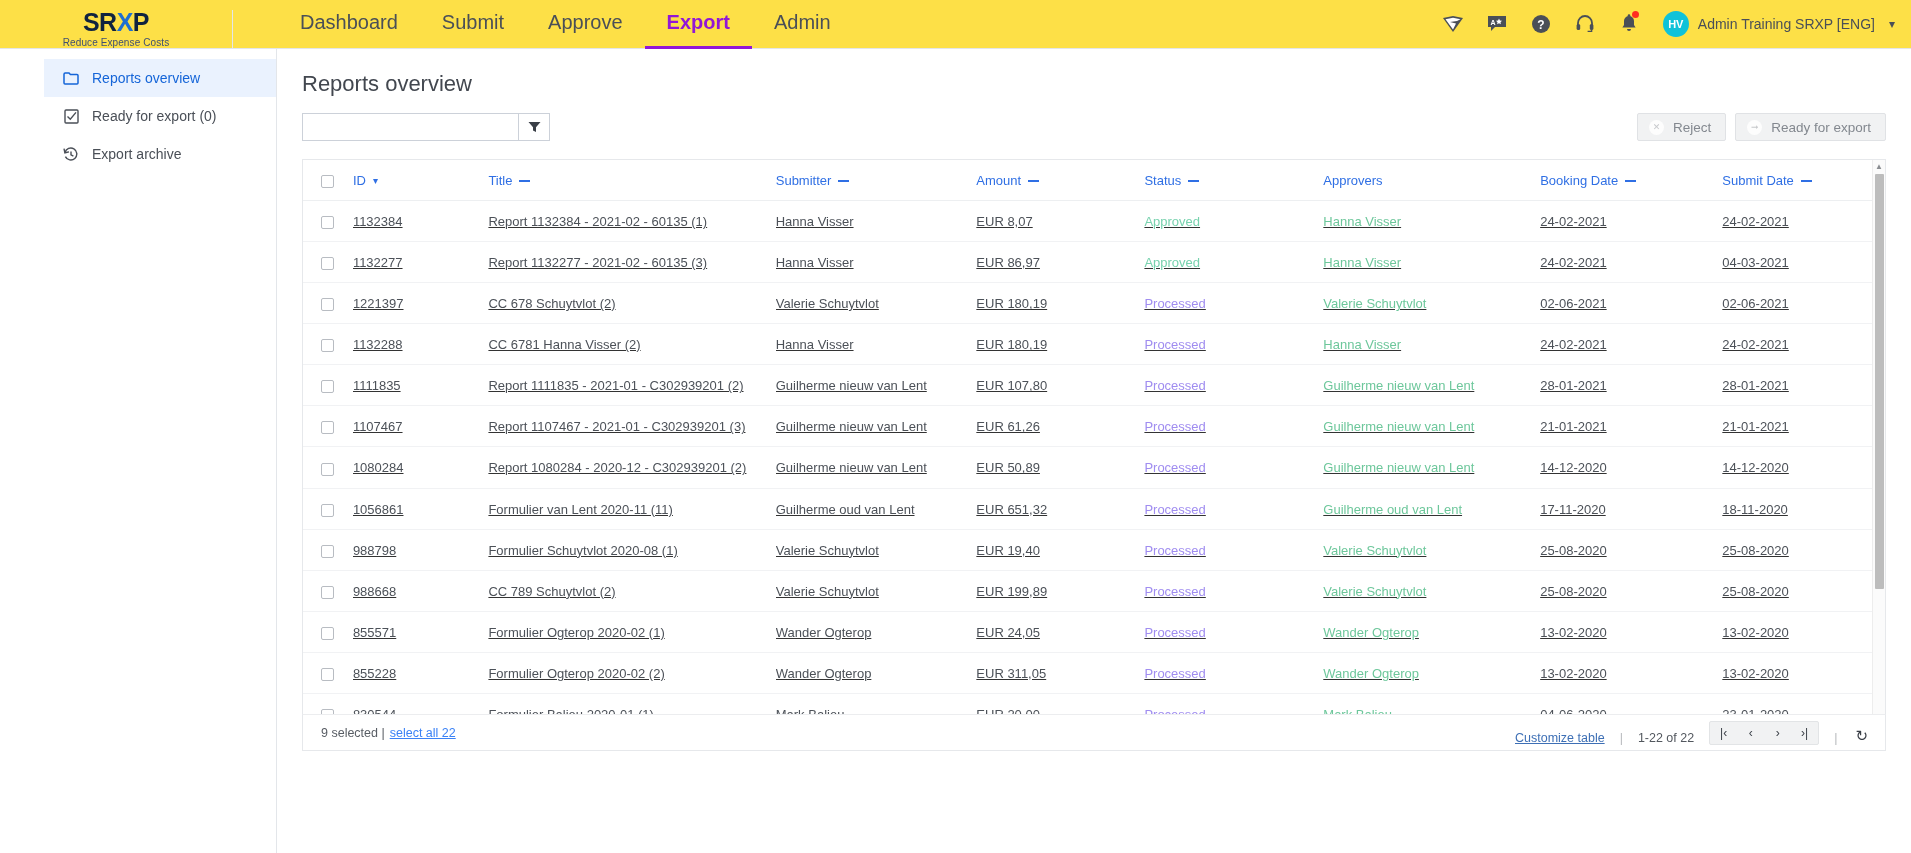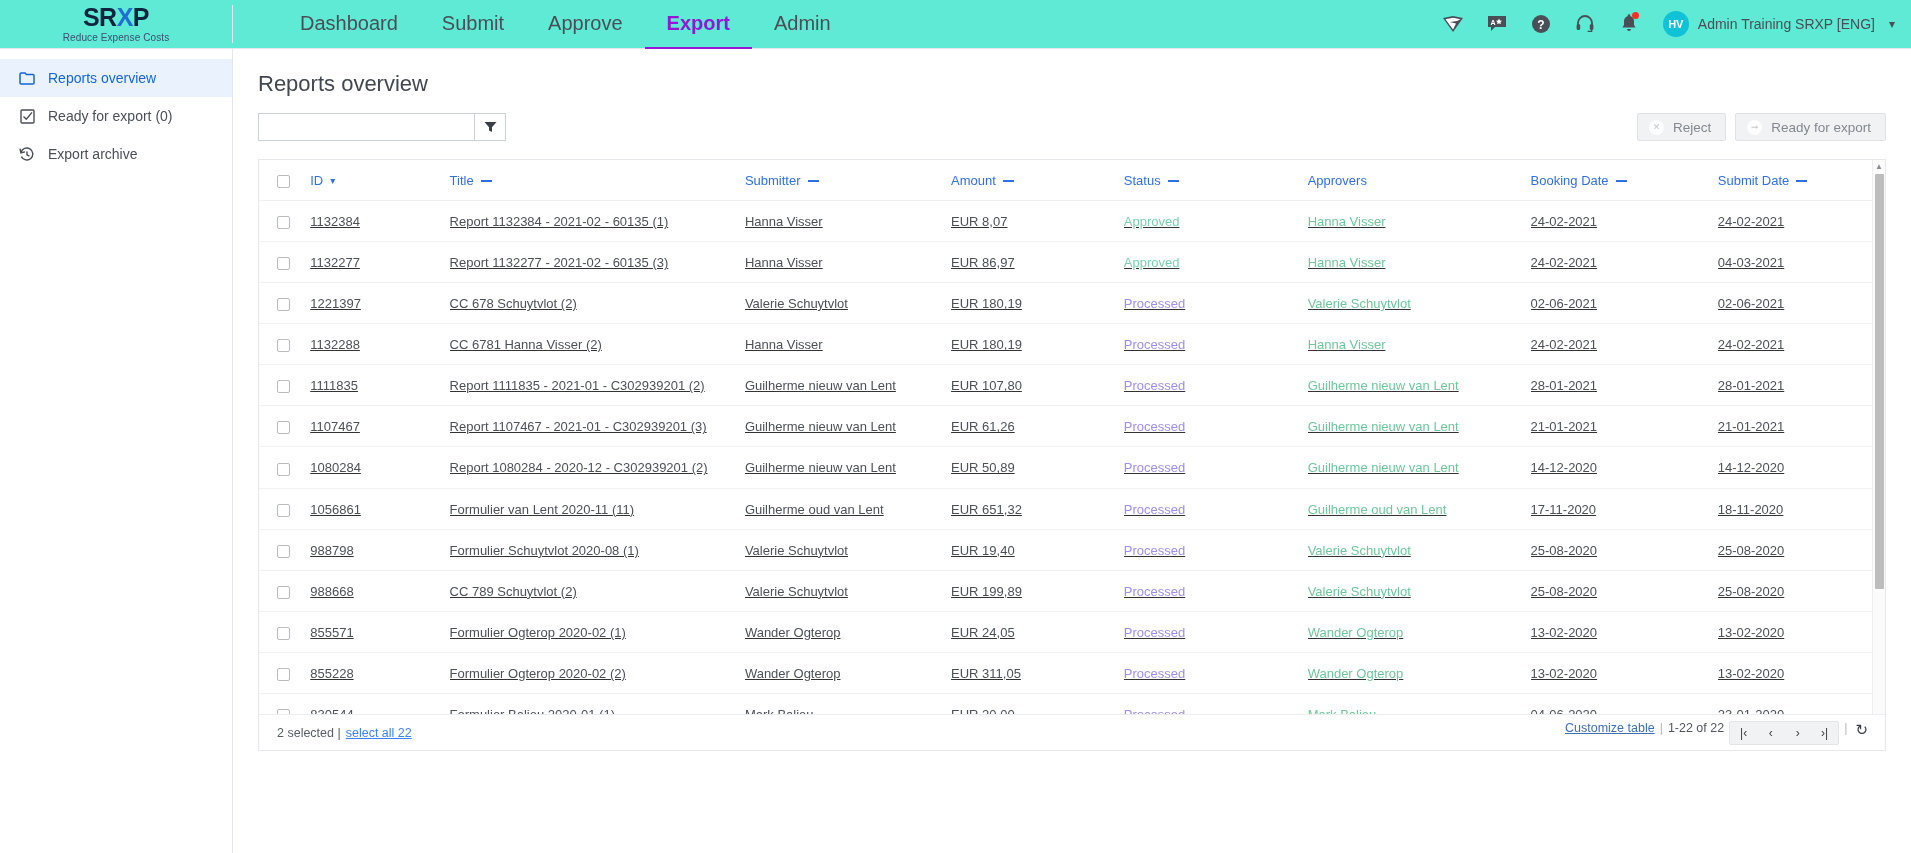--- a/index.html
+++ b/index.html
@@ -8,23 +8,23 @@
     font-family: "Liberation Sans", sans-serif;
     background: #ffffff;
     color: #333333;
     overflow: hidden;
   }
   .app { display: flex; flex-direction: column; width: 1911px; height: 853px; }
 
   
   .topbar {
     height: 49px; flex: 0 0 49px;
-    display: flex; align-items: center;
+    display: flex; align-items: flex-end;
     border-bottom: 1px solid #e3e6ea;
-    background: #5eead4;
+    background: #fde047;
   }
   .logo-cell {
     width: 233px; flex: 0 0 233px;
     display: flex; align-items: center; justify-content: center;
     border-right: 1px solid #e3e6ea;
     flex-direction: column;
   }
   .logo-main {
     font-size: 25px; font-weight: bold; letter-spacing: -0.5px;
     line-height: 1; color: #10233f;
@@ -57,21 +57,21 @@
   .avatar {
     width: 26px; height: 26px; border-radius: 50%;
     background: #0fc2d8; color: #fff;
     display: flex; align-items: center; justify-content: center;
     font-size: 11px; font-weight: bold; margin-left: 12px; margin-right: 9px;
   }
   .user-name { font-size: 14px; color: #4a4f57; }
   .caret { margin-left: 14px; color: #4a4f57; font-size: 12px; cursor: pointer; }
 
   
-  .body { display: flex; flex: 1 1 auto; min-height: 0; }
+  .body { display: flex; flex: 1 1 auto; min-height: 0; padding-left: 44px; }
 
   .sidebar {
     width: 233px; flex: 0 0 233px;
     border-right: 1px solid #e3e6ea;
     padding-top: 10px; background: #fff;
   }
   .side-item {
     display: flex; align-items: center; height: 38px;
     padding-left: 18px; gap: 12px;
     font-size: 14px; color: #4a4f57; cursor: pointer;
@@ -154,21 +154,21 @@
   .vs-arrow { font-size: 8px; color: #8a8d91; padding: 2px 0; }
   .vs-thumb { width: 9px; background: #bdbdbd; border-radius: 1px; height: 415px; margin-top: 1px; }
 
   
   .tbl-footer {
     margin: 0 25px; border: 1px solid #e6e8eb; border-top: 1px solid #ecedef;
     height: 37px; display: flex; align-items: center;
     padding: 0 14px 0 18px; background: #fff; font-size: 12.5px; color: #585d64;
   }
   .sel-link { color: #3b82f6; text-decoration: underline; cursor: pointer; }
-  .foot-right { margin-left: auto; display: flex; align-items: flex-start; gap: 5px; }
+  .foot-right { margin-left: auto; display: flex; align-items: flex-end; gap: 15px; }
   .cust-link { color: #3d6fb5; text-decoration: underline; cursor: pointer; font-size: 12.5px; }
   .sep { color: #b7babd; }
   .range { color: #52575e; }
   .pager {
     display: flex; align-items: center; background: #f1f2f3; border: 1px solid #e2e4e6;
     border-radius: 2px; height: 24px;
   }
   .pg-btn {
     width: 27px; height: 22px; display: flex; align-items: center; justify-content: center;
     font-size: 12px; color: #3a3f47; cursor: pointer;
@@ -497,21 +497,21 @@
               </tbody>
           </table>
         </div>
         <div class="vscroll">
           <div class="vs-arrow">▲</div>
           <div class="vs-thumb"></div>
         </div>
       </div>
 
       <div class="tbl-footer">
-        <span>2 selected |</span>
+        <span>9 selected |</span>
         <span class="sel-link" style="margin-left:5px">select all 22</span>
         <div class="foot-right">
           <span class="cust-link">Customize table</span>
           <span class="sep">|</span>
           <span class="range">1-22 of 22</span>
           <span class="pager">
             <span class="pg-btn">|‹</span>
             <span class="pg-btn">‹</span>
             <span class="pg-btn">›</span>
             <span class="pg-btn">›|</span>

